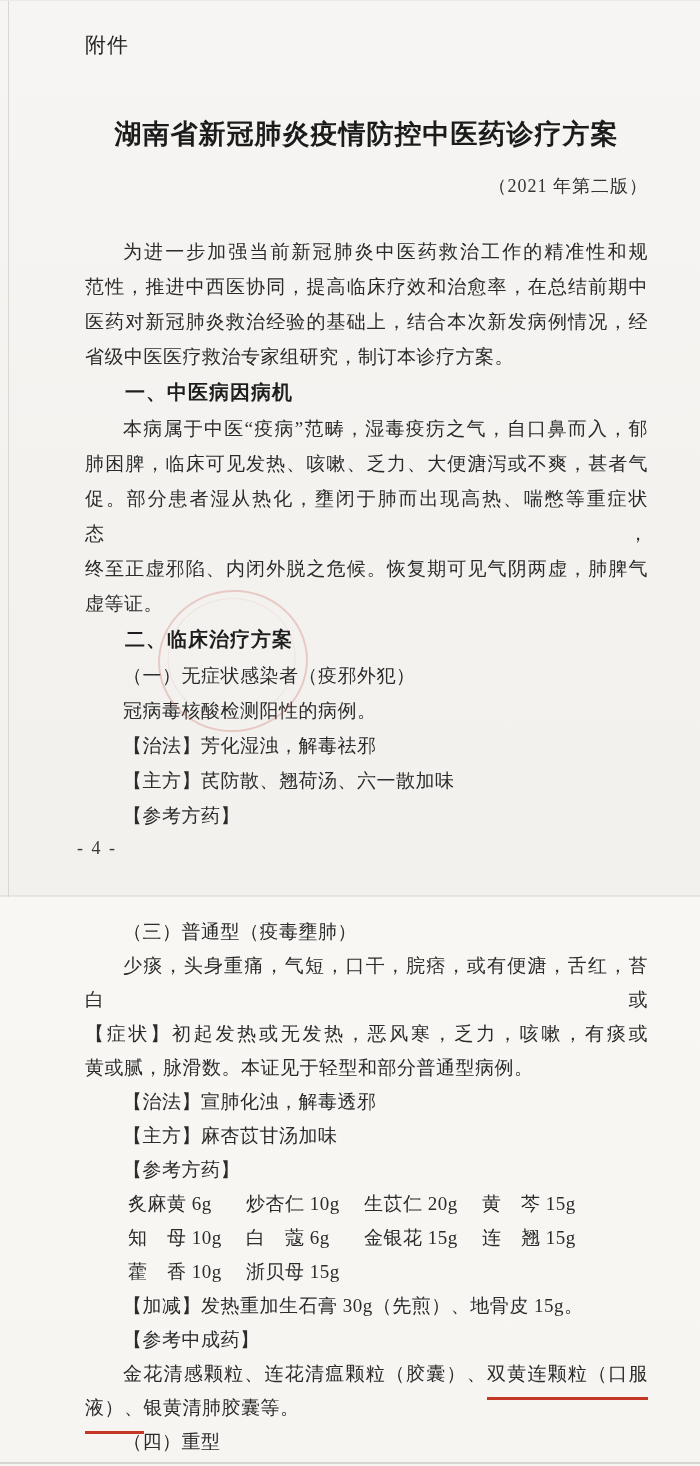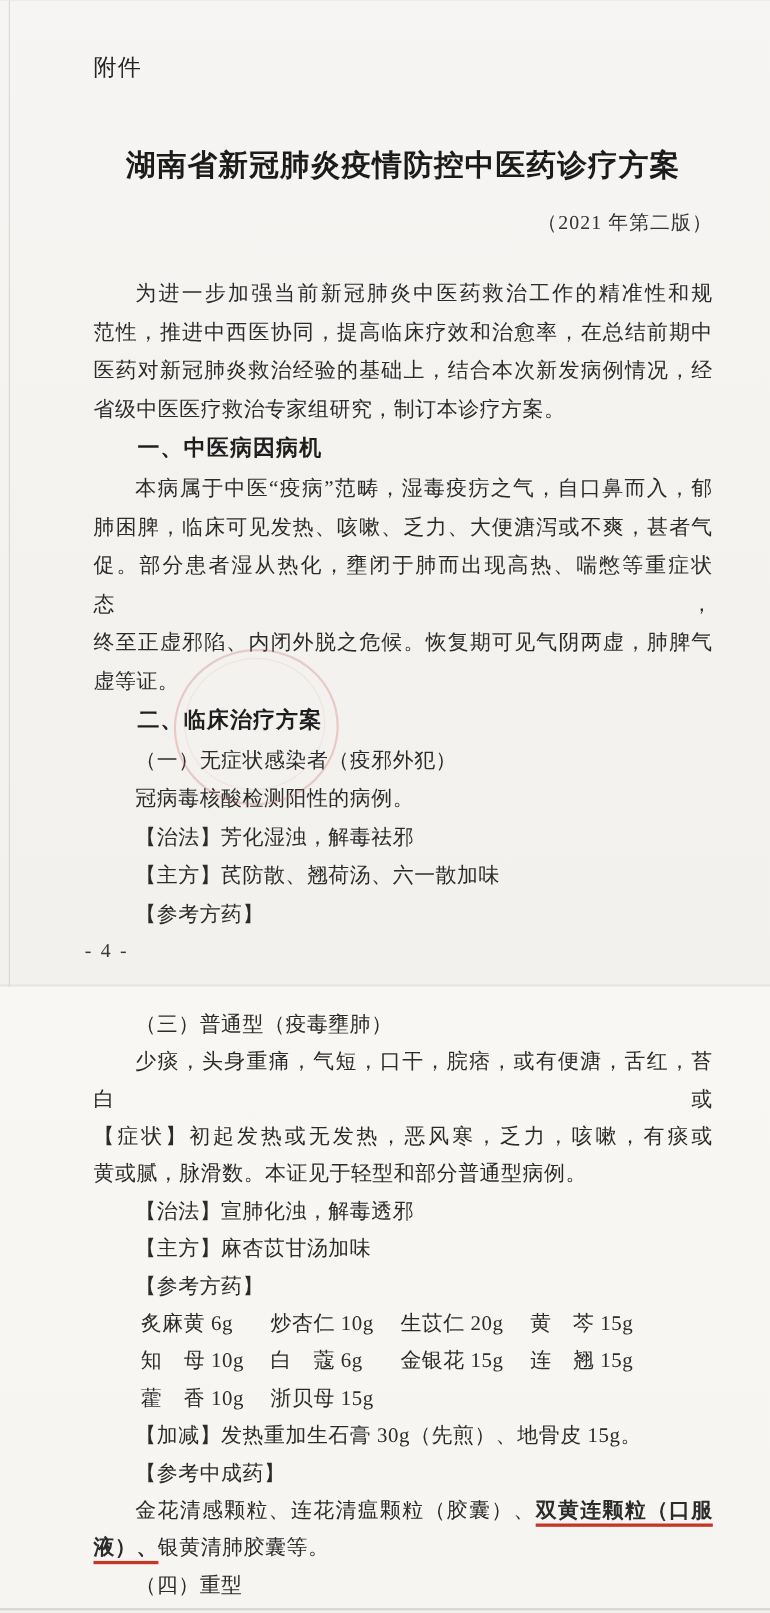--- a/index.html
+++ b/index.html
@@ -30,21 +30,21 @@
     position: absolute; left: 8px; top: 0; width: 1px; height: 897px;
     background: #d9d7d4;
   }
   .edge-top { position: absolute; left: 0; top: 0; width: 700px; height: 1px; background: #eceae8; }
   .seam {
     position: absolute; left: 0; top: 895px; width: 700px; height: 3px;
     background: linear-gradient(180deg, #e3e1de, #efeeec);
   }
   .edge-bottom { position: absolute; left: 0; top: 1462px; width: 700px; height: 2px; background: #d6d5d3; }
 
-  .attach { font-size: 21px; line-height: 30px; letter-spacing: 1px; color: #262626; margin-top: 16px; }
+  .attach { font-size: 21px; line-height: 30px; letter-spacing: 1px; color: #262626; }
   .title {
     margin-top: 52px; width: 563px;
     font-size: 27px; font-weight: bold; line-height: 44px; letter-spacing: 1px;
     text-align: center; color: #1b1b1b; white-space: nowrap;
   }
   .edition { margin-top: 16px; width: 563px; text-align: right; font-size: 18px; line-height: 28px; letter-spacing: 1px; color: #333; }
 
   .para { width: 563px; }
   .para .ln {
     font-size: 19px; line-height: 35px; letter-spacing: 0.5px;
@@ -67,22 +67,21 @@
   .p2 .single { line-height: 34px; }
 
   .herbs {
     width: 563px; padding-left: 43px;
     display: grid; grid-template-columns: 118px 118px 118px 1fr;
   }
   .herbs .cell { font-size: 19px; line-height: 34px; letter-spacing: 0.5px; white-space: nowrap; }
 
   .patent .ln .mark {
     border-bottom: 3px solid #c43726;
-    padding-bottom: 1px;
-    font-weight: bold;
+    padding-bottom: 13px;
   }
   .pagenum { margin-top: 2px; margin-left: -8px; font-size: 18px; line-height: 26px; letter-spacing: 2px; color: #3a3a3a; }
 
   .stamp {
     position: absolute; left: 158px; top: 590px; width: 150px; height: 142px;
     border: 2px solid rgba(203, 96, 90, 0.28);
     border-radius: 50%;
     transform: rotate(-7deg);
     pointer-events: none;
   }

